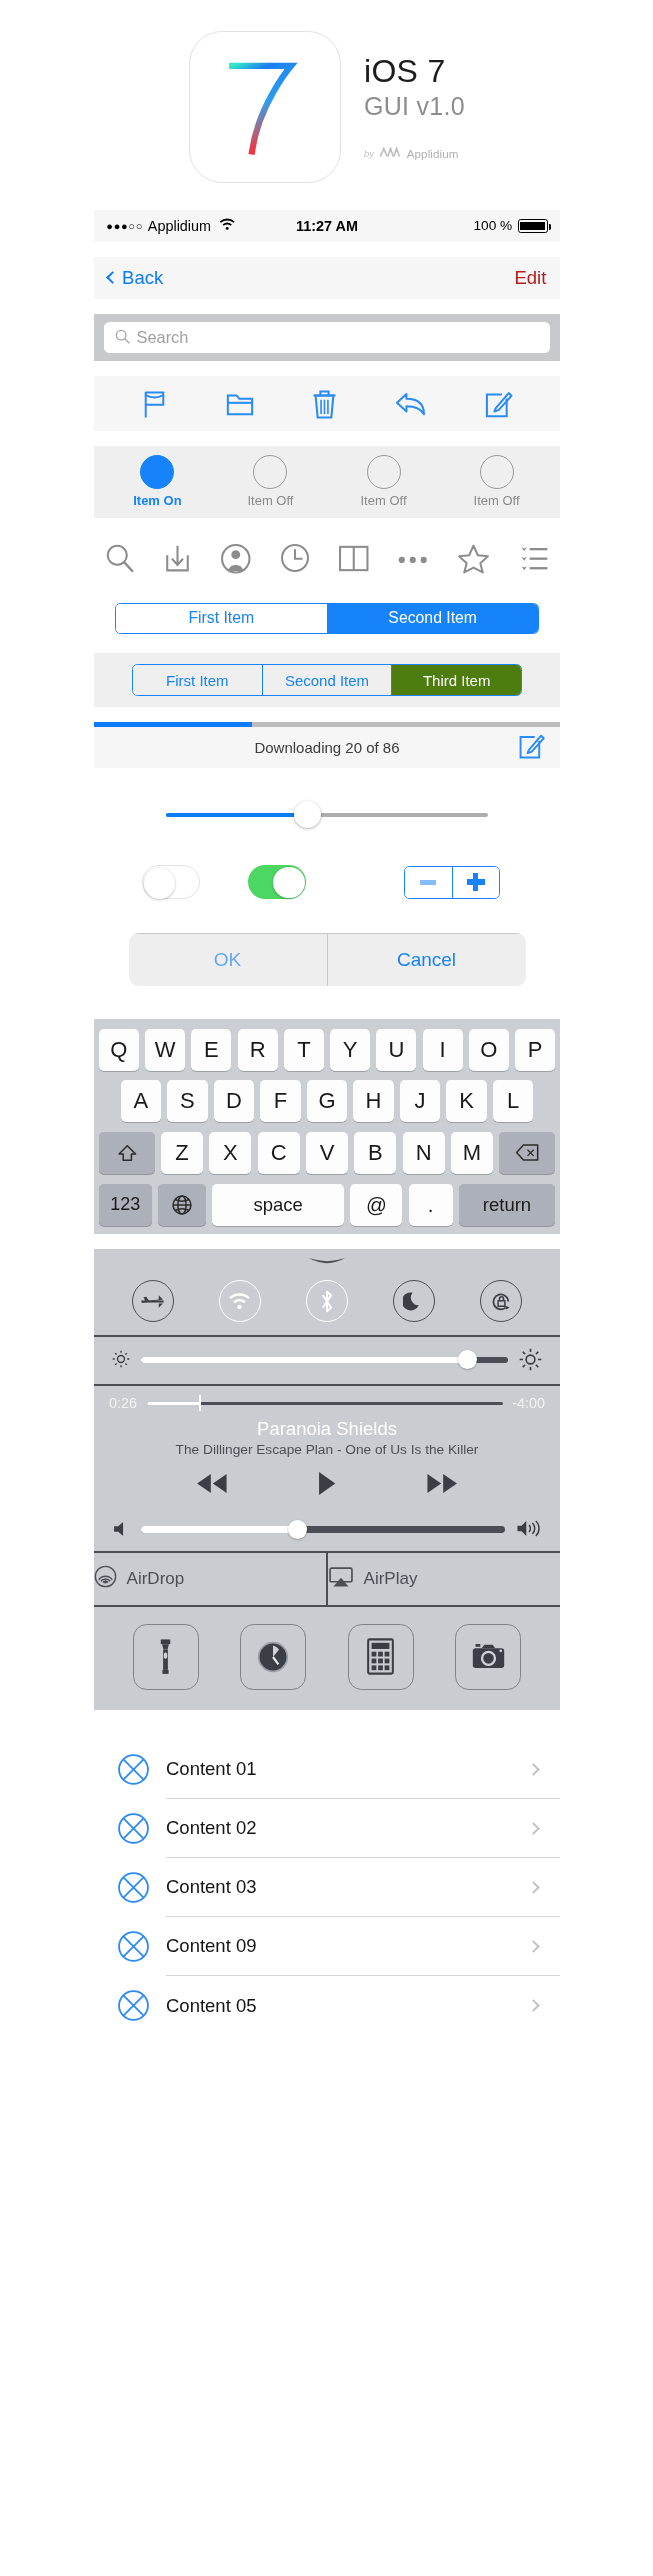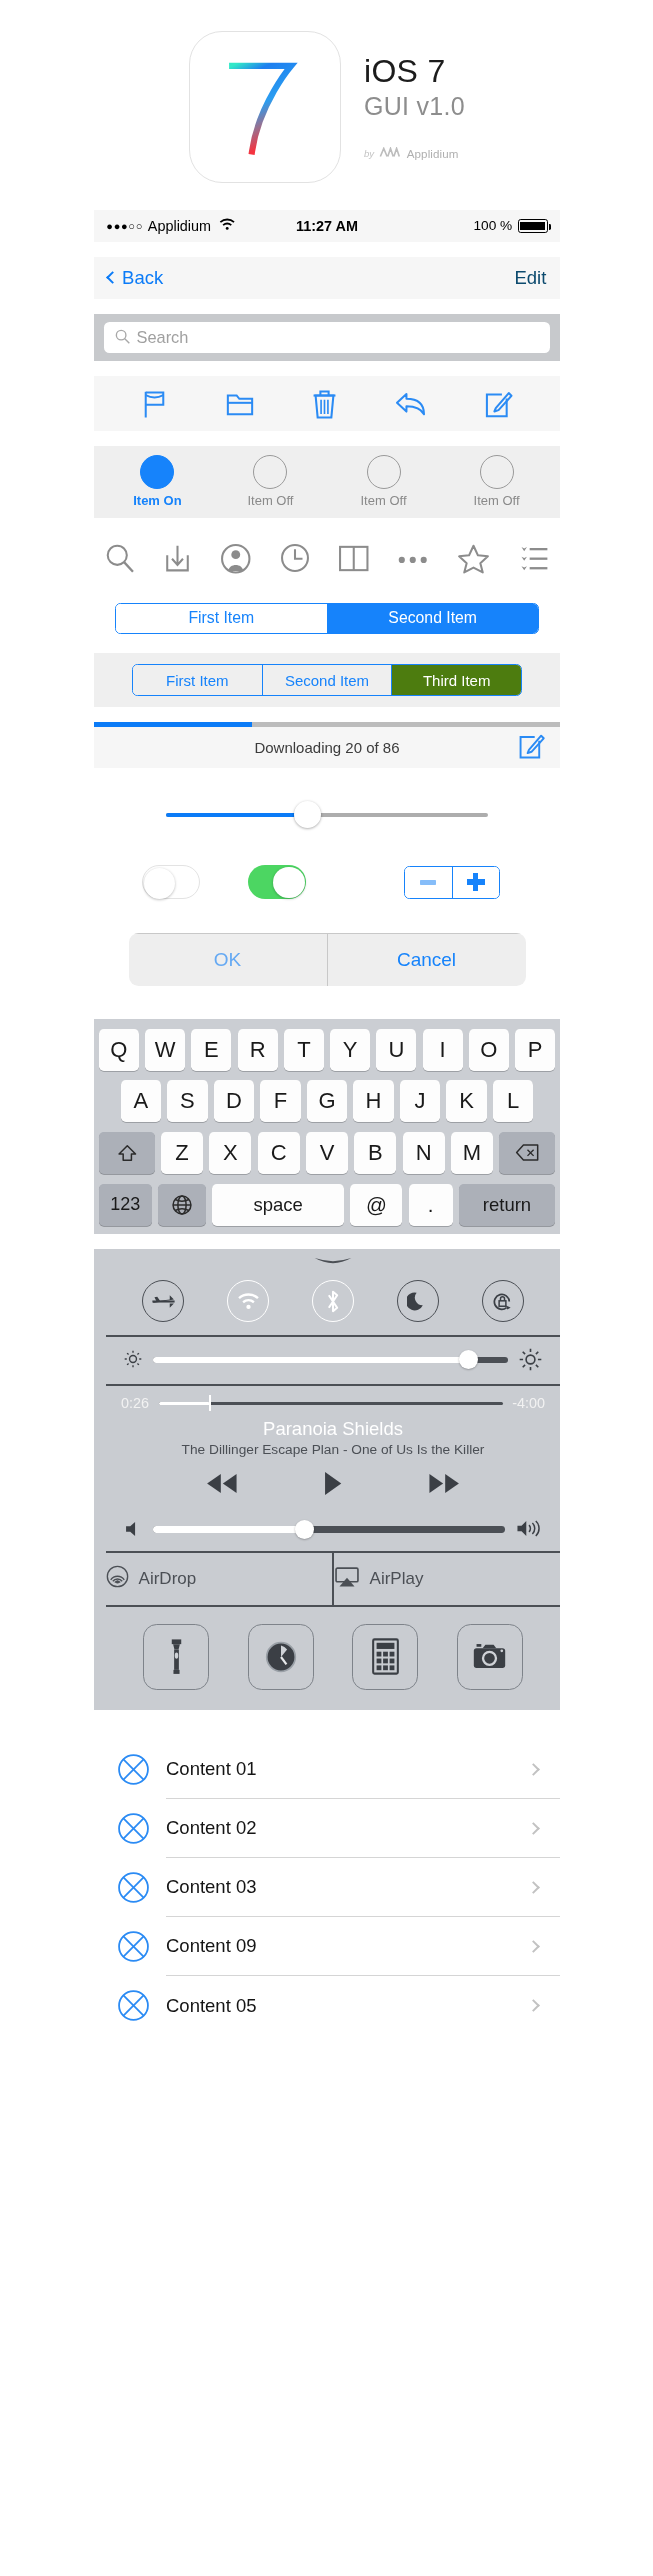--- a/index.html
+++ b/index.html
@@ -79,21 +79,21 @@
   
   .navbar {
     background:#f6f6f6; height:42px; display:flex; align-items:center;
     justify-content:space-between; padding: 0 13.7px;
   }
   .nav-back { display:flex; align-items:center; gap:2.7px; color:#0b7bf7; font-size:18.5px; }
   .chev-l {
     width:9px; height:9px; border-left:2.7px solid #0b7bf7; border-bottom:2.7px solid #0b7bf7;
     transform: rotate(45deg); display:inline-block; margin-right:2.7px;
   }
-  .nav-edit { color:#0c4a6e; font-size:18.5px; }
+  .nav-edit { color:#b91c1c; font-size:18.5px; }
 
   
   .searchbar { background:#c7c9cc; padding:8.2px 9.6px; }
   .search-field {
     background:#fff; border-radius:5.5px; height:31.5px; display:flex; align-items:center;
     padding: 0 11px; gap:6.9px;
   }
   .search-ph { color:#a0a0a0; font-size:16.4px; }
 
   
@@ -227,21 +227,21 @@
   .key.wide { flex: 0 0 56px; }
   .key.space { flex: 2.6; font-size:18.5px; }
   .key.ret { flex: 1.9; font-size:18.5px; }
   .key.num { flex: 0 0 53px; font-size:18px; }
   .key.globe { flex: 0 0 48px; }
   .key.at { flex: 0 0 52px; font-size:20.6px; }
   .key.dot { flex: 0 0 44px; font-size:20.6px; }
   .key.del { flex: 0 0 56px; }
 
   
-  .cc { background:#c9ccd1;padding-left:12px; }
+  .cc { background:#c9ccd1; }
   .cc-grabber { display:flex; justify-content:center; padding: 6.9px 0 2.7px 0; }
   .cc-toggles {
     display:flex; align-items:center; justify-content:space-around;
     padding: 9.6px 15px 12.3px 15px;
   }
   .cc-circle {
     width:42px; height:42px; border-radius:50%; border:1.4px solid #4b4f55;
     display:flex; align-items:center; justify-content:center;
   }
   .cc-circle.lit { border-color:#ffffff; }

